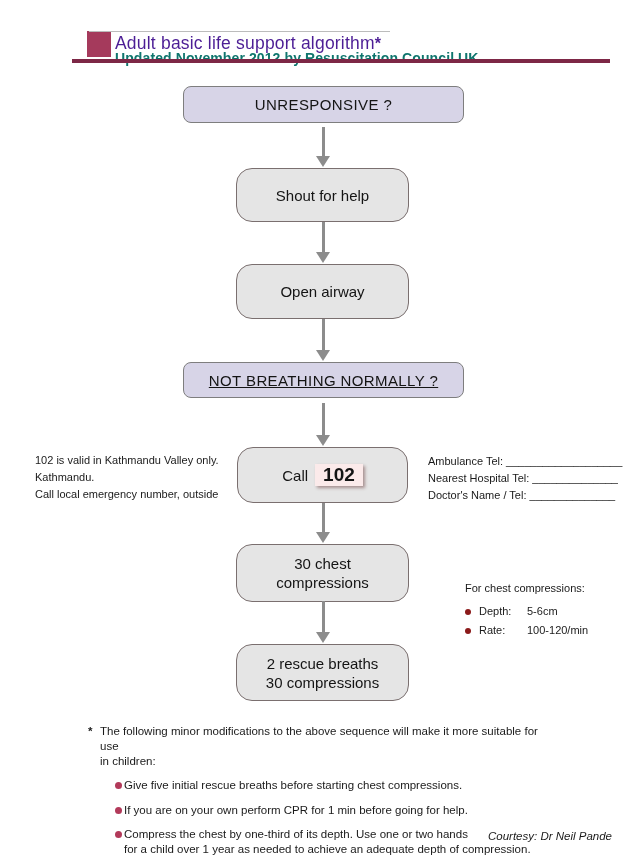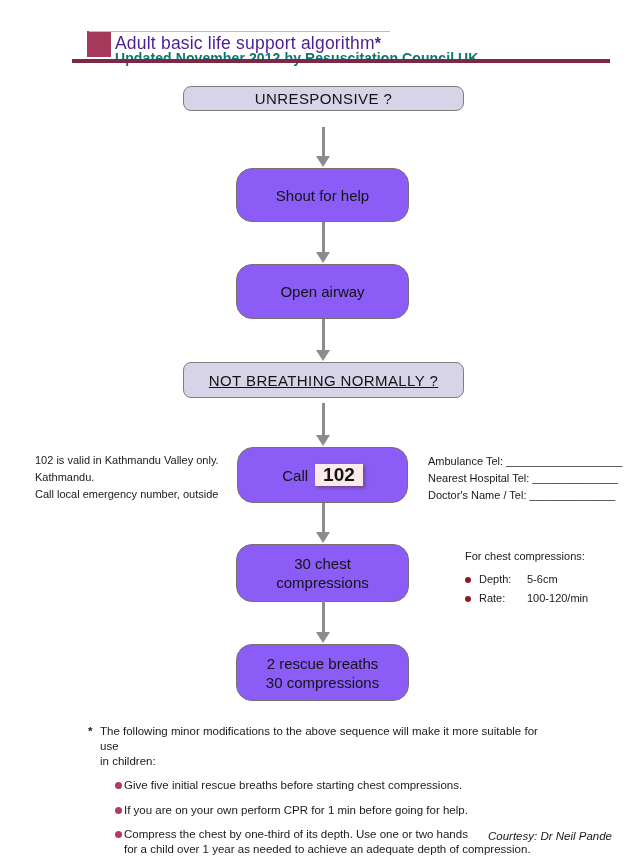--- a/index.html
+++ b/index.html
@@ -21,22 +21,22 @@
   }
   .hdr-title .ast { font-weight:bold; font-size:16px; }
   .hdr-rule { position:absolute; left:72px; top:59px; width:538px; height:4px; background:#7d2746; }
 
   
   .box {
     position:absolute; display:flex; flex-direction:column; align-items:center; justify-content:center;
     text-align:center; font-size:15px; color:#141414; line-height:19px;
   }
   .assessment { background:#d7d4e7; border:1.5px solid #7e7e7e; border-radius:8px; letter-spacing:0.4px; }
-  .action     { background:#8b5cf6; border:1.5px solid #7a6f6f; border-radius:16px;align-items:center; }
-  .b-unresponsive { left:183px; top:86px;  width:281px; height:25px; }
+  .action     { background:#e5e5e5; border:1.5px solid #7a6f6f; border-radius:16px;align-items:center; }
+  .b-unresponsive { left:183px; top:86px;  width:281px; height:37px; }
   .b-shout        { left:236px; top:168px; width:173px; height:54px; }
   .b-airway       { left:236px; top:264px; width:173px; height:55px; }
   .b-notbreathing { left:183px; top:362px; width:281px; height:36px;text-decoration:underline; }
   .b-call         { left:237px; top:447px; width:171px; height:56px; flex-direction:row; }
   .b-chest        { left:236px; top:544px; width:173px; height:58px; }
   .b-rescue       { left:236px; top:644px; width:173px; height:57px; }
   .num-box {
     display:inline-block; margin-left:7px; padding:1px 8px 2px 8px;
     background:#fbeaea; font-weight:bold; font-size:19px;
     box-shadow:2px 2px 3px rgba(90,40,40,0.45);
@@ -54,21 +54,21 @@
   .a2 { top:222px; height:41px; }
   .a3 { top:319px; height:42px; }
   .a4 { top:403px; height:43px; }
   .a5 { top:503px; height:40px; }
   .a6 { top:601px; height:42px; }
 
   
   .note-left  { position:absolute; left:35px;  top:452px; width:205px; font-size:11px; line-height:17px; }
   .note-tel   { position:absolute; left:428px; top:453px; width:200px; font-size:11px; line-height:17px; }
   .note-comp  { position:absolute; left:465px; top:550px; width:170px; font-size:11px; }
-  .note-comp .nc-title { margin-bottom:8px; }
+  .note-comp .nc-title { margin-bottom:8px;margin-top:32px; }
   .nc-row { display:flex; align-items:center; line-height:19px; }
   .nc-bullet { width:6px; height:6px; border-radius:50%; background:#8b1a1a; margin-right:8px; flex:0 0 6px; }
   .nc-label { width:48px; }
 
   
   .footnote { position:absolute; left:88px; top:724px; width:470px; font-size:11.5px; line-height:15px; }
   .fn-head { display:flex; }
   .fn-ast { font-weight:bold; width:12px; flex:0 0 12px; }
   .fn-bullets { margin-top:9px; }
   .fn-item { display:flex; margin-bottom:10px; }

